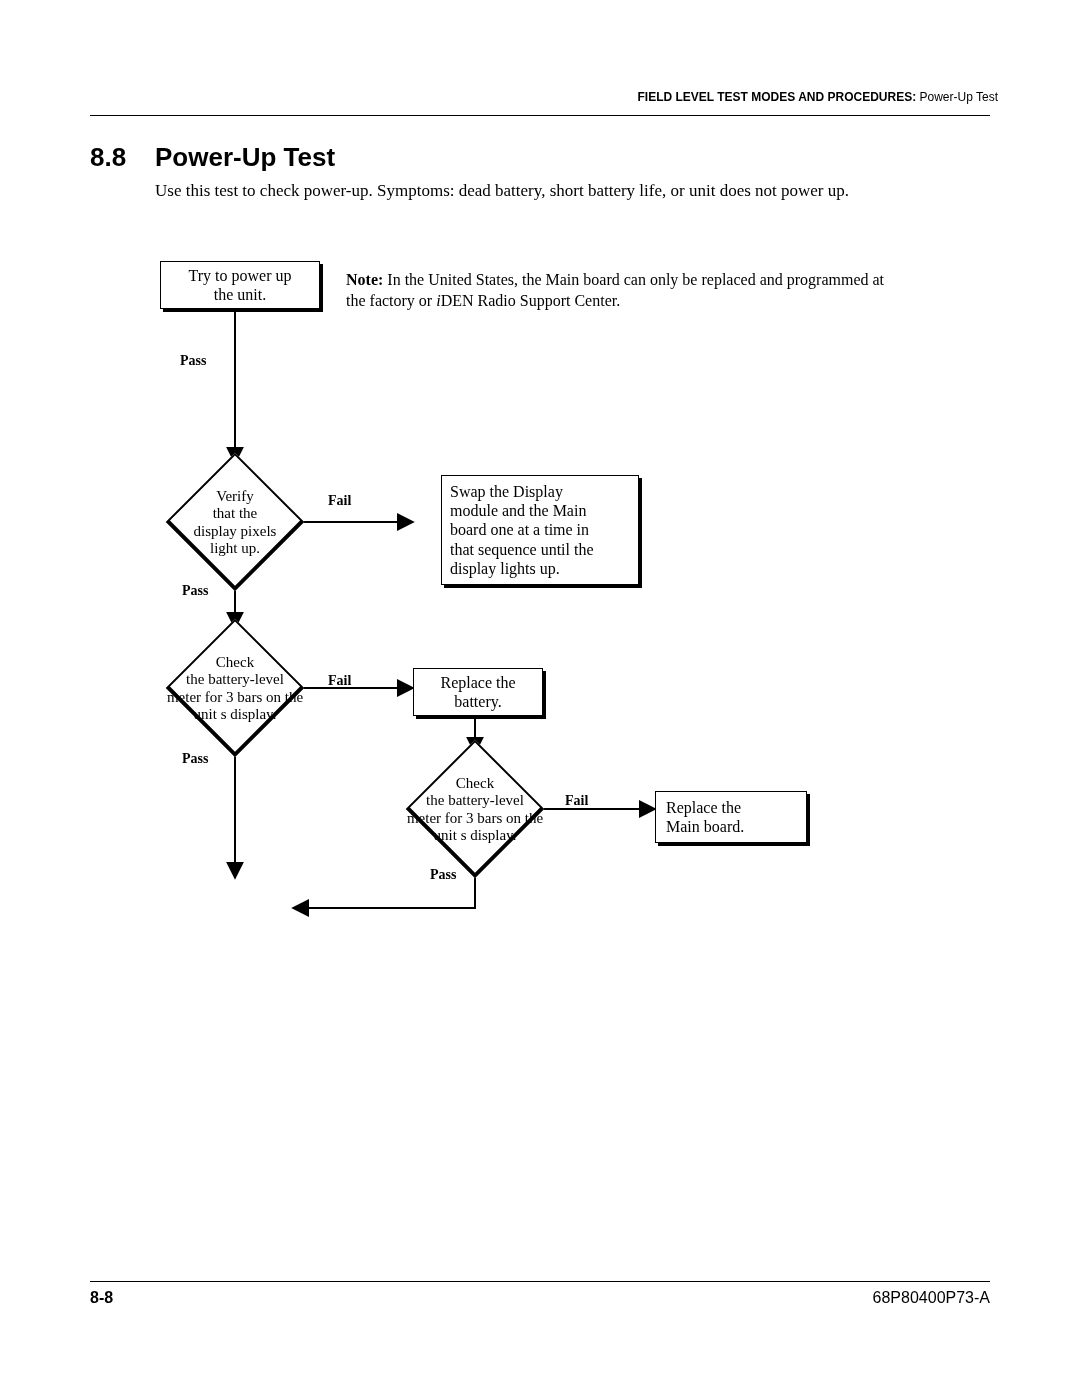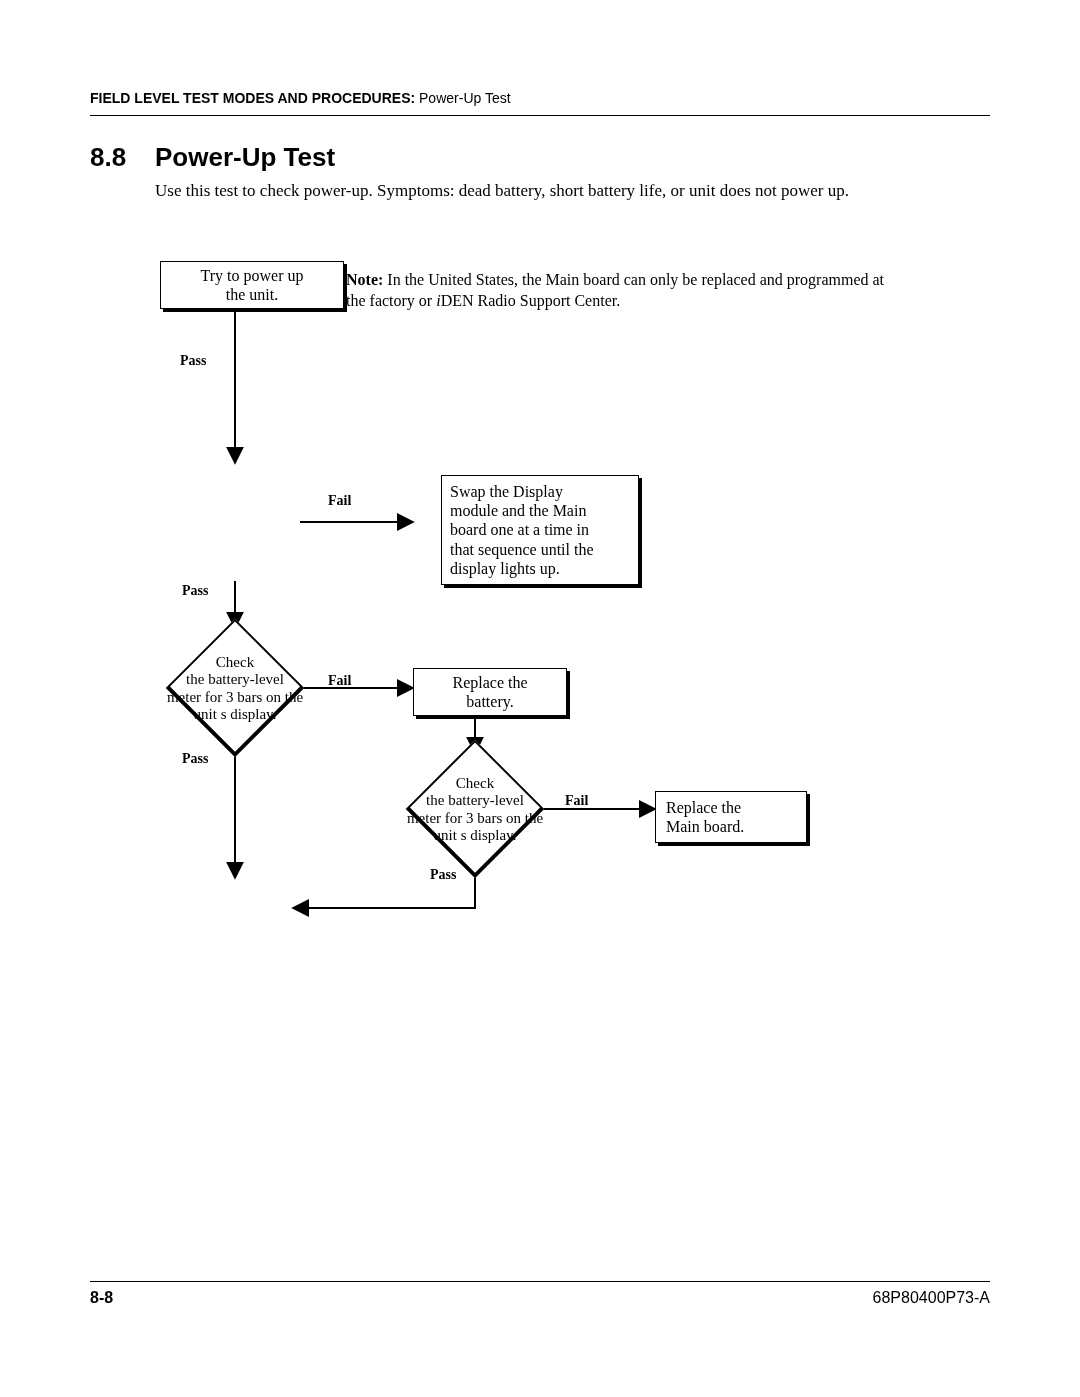--- a/index.html
+++ b/index.html
@@ -6,24 +6,25 @@
     margin:0;
     background:#fff;
     font-family:"Times New Roman",Times,serif;
     color:#000;
     width:1080px;
     height:1397px;
     position:relative;
   }
   .header-line{
     position:absolute;
-    left:90px; right:106px;
+    left:90px; right:82px;
     top:90px;
     font-family:Helvetica,Arial,sans-serif;
-    font-size:14px;
+    font-size:12px;
+    text-align:right;
   }
   .header-line .bold-part{font-weight:700;}
   .hr-top{
     position:absolute;
     left:90px; right:90px; top:115px;
     border-top:1px solid #000;
     height:0;
   }
   .section-num{
     position:absolute;
@@ -53,21 +54,21 @@
     position:absolute;
   }
   
   .box{
     border:1px solid #000;
     background:#fff;
     box-shadow:3px 3px 0 #000;
     text-align:center;
     font-size:16px;
     line-height:1.2;
-    padding:4px 16px;
+    padding:4px 4px;
   }
   
   .diamond{
     width:130px; height:130px;
   }
   .dwrap{
     position:absolute; inset:0;
   }
   .dshape{
     position:absolute;
@@ -167,20 +168,26 @@
 
     <line x1="432" y1="556" x2="545" y2="556" stroke="#000" stroke-width="2" marker-end="url(#ah)"></line>
 
     <polyline points="365,614 365,655 183,655" fill="none" stroke="#000" stroke-width="2" marker-end="url(#ah)"></polyline>
   </svg>
 
   <div class="box" style="left:50px; top:8px; width:150px;">Try to power up<br>the unit.</div>
 
   <div class="label" style="left:70px; top:100px;">Pass</div>
 
+  <div class="diamond" style="left:60px; top:204px;">
+    <div class="dwrap">
+        <div class="dshape"></div>
+      <div class="dtext">Verify<br>that the<br>display pixels<br>light up.</div>
+    </div>
+  </div>
   <div class="label" style="left:218px; top:240px;">Fail</div>
   <div class="label" style="left:72px; top:330px;">Pass</div>
 
   <div class="box" style="left:303px; top:222px; width:180px; text-align:left; padding:6px 8px;margin-left:28px;">Swap the Display<br>module and the Main<br>board one at a time in<br>that sequence until the<br>display lights up.</div>
 
   <div class="diamond" style="left:60px; top:370px;">
     <div class="dwrap">
         <div class="dshape"></div>
       <div class="dtext" style="width:200px;">Check<br>the battery-level<br>meter for 3 bars on the<br>unit s display.</div>
     </div>

